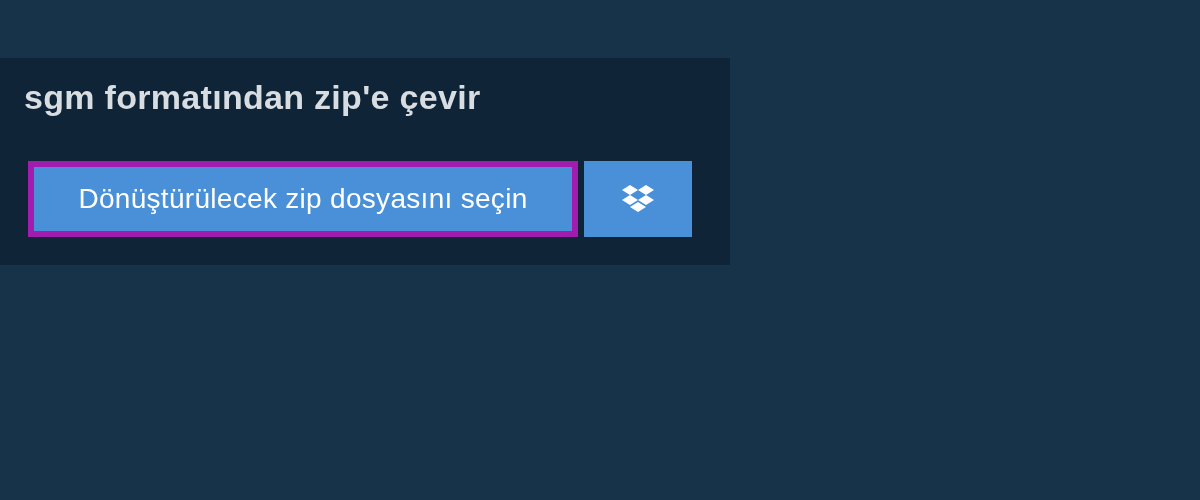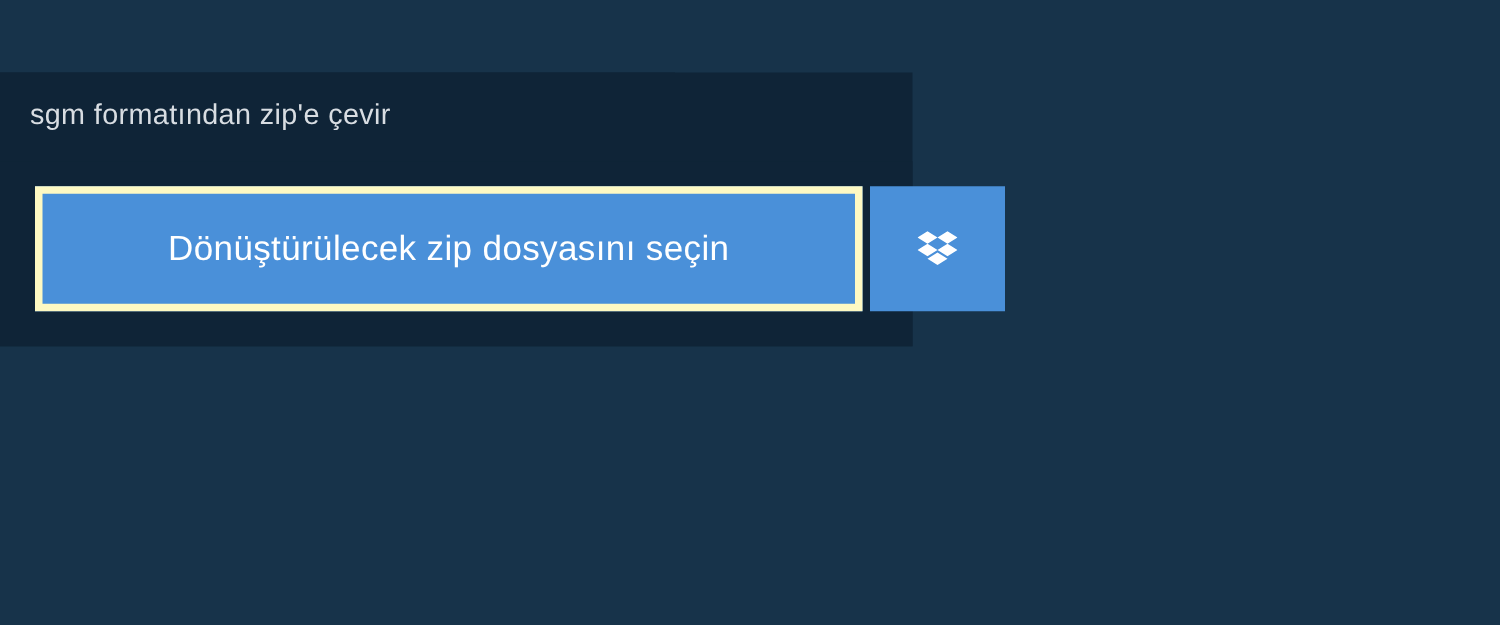--- a/index.html
+++ b/index.html
@@ -19,42 +19,42 @@
       width: 730px;
       margin-top: 58px;
     }
     .title-bar {
       background-color: #0f2437;
       width: 540px;
       padding: 20px 24px 24px 24px;
     }
     .title-text {
       color: #d8dde2;
-      font-size: 23px;
-      font-weight: 400;
+      font-size: 34px;
+      font-weight: 700;
       letter-spacing: 0.3px;
     }
     .button-row {
       display: flex;
       align-items: stretch;
       background-color: #0f2437;
       padding: 20px 28px 28px 28px;
       gap: 6px;
     }
     .choose-button {
       background-color: #4a90d9;
-      border: 6px solid #fef9c3;
+      border: 6px solid #a21caf;
       color: #ffffff;
       font-size: 28px;
       font-weight: 400;
-      padding: 28px 32px;
+      padding: 16px 32px;
       cursor: pointer;
       letter-spacing: 0.3px;
       flex: 0 0 auto;
-      width: 662px;
+      width: 550px;
       text-align: center;
     }
     .dropbox-button {
       background-color: #4a90d9;
       width: 108px;
       cursor: pointer;
       display: flex;
       align-items: center;
       justify-content: center;
       flex: 0 0 auto;

